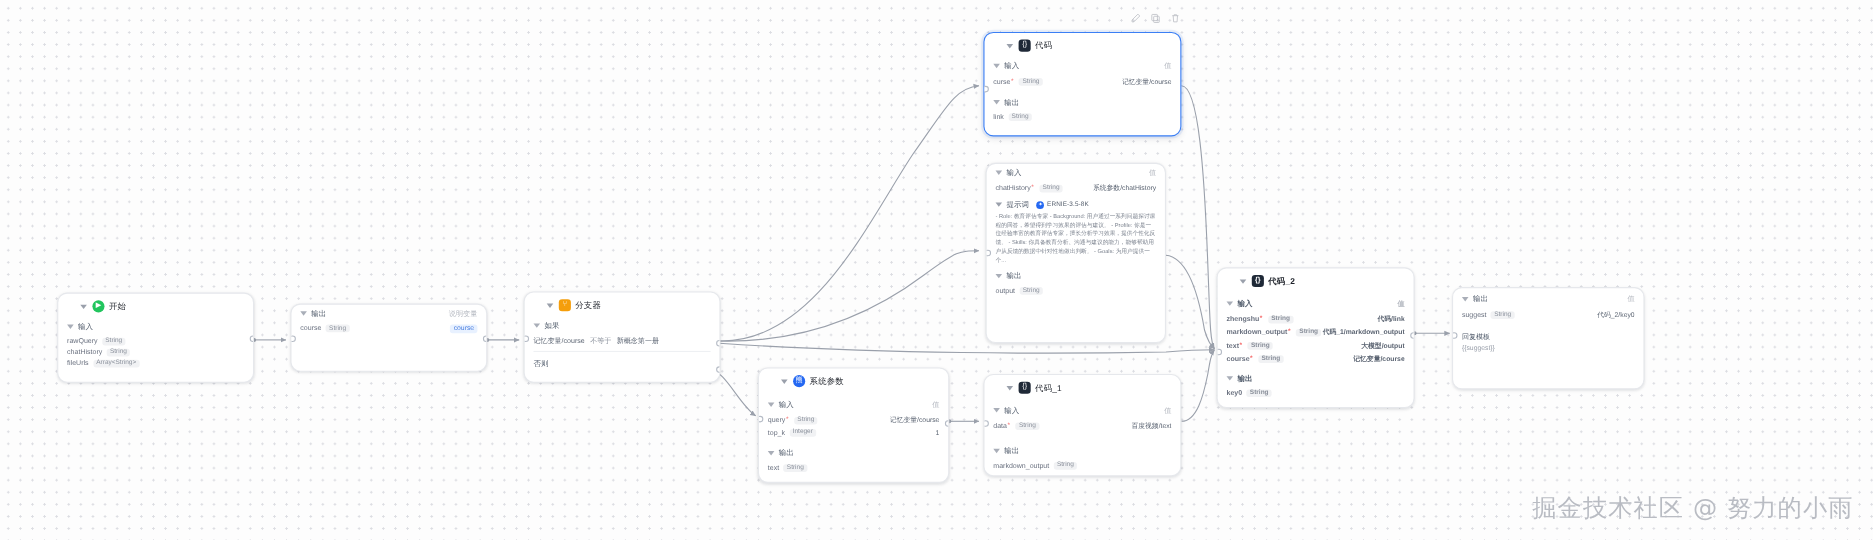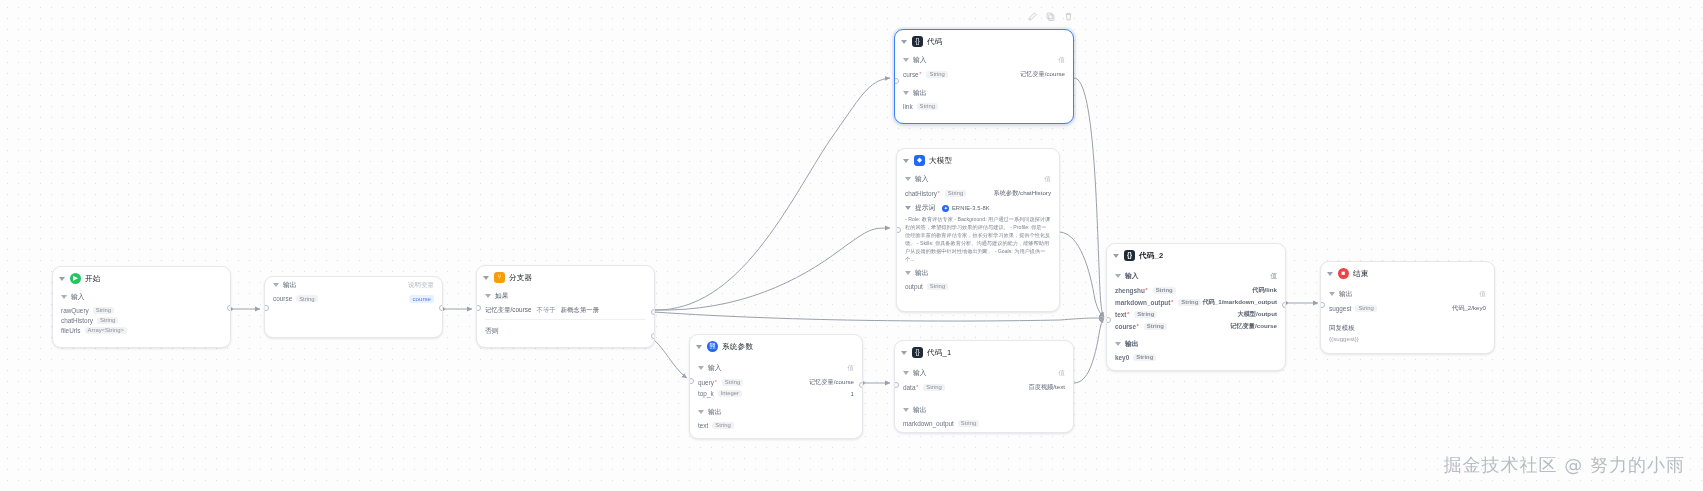--- a/index.html
+++ b/index.html
@@ -28,21 +28,21 @@
     box-shadow:0 1px 3px rgba(16,24,40,.07),0 1px 2px rgba(16,24,40,.04);
     box-sizing:border-box;
     overflow:hidden;
   }
   .node.selected{
     border:1.6px solid #3b7ff5;
     box-shadow:0 0 0 2px rgba(59,127,245,.10),0 2px 6px rgba(16,24,40,.10);
   }
   .node-head{
     display:flex;align-items:center;gap:4px;
-    padding:6px 8px 5px 6px;
+    padding:6px 8px 5px 20px;
   }
   .caret{
     width:0;height:0;
     border-left:3.2px solid transparent;border-right:3.2px solid transparent;
     border-top:4px solid #9aa0ab;
     margin-right:1px;flex:none;
   }
   .nicon{
     width:11px;height:11px;border-radius:3px;flex:none;
     display:flex;align-items:center;justify-content:center;
@@ -118,21 +118,21 @@
   
   #toolbar{
     position:absolute;left:1028px;top:12px;
     display:flex;align-items:center;gap:9px;
   }
   #toolbar .tb{width:9px;height:9px;opacity:.45;cursor:pointer;}
 
   
   #watermark{
     position:absolute;right:18px;bottom:14px;
-    font-size:18px;color:#b9bcc3;letter-spacing:1px;
+    font-size:22px;color:#b9bcc3;letter-spacing:1px;
     white-space:nowrap;
     font-family:"DejaVu Sans",sans-serif;
     margin-left:15px;
   }
 </style>
 </head>
 <body>
 
 <div id="canvas">
 
@@ -279,25 +279,20 @@
       </div>
       <div class="row">
         <span class="pname">link</span>
         <span class="ptype">String</span>
       </div>
     </div>
   </div>
 
   <div class="node" id="n-llm" style="left:896px;top:148px;width:164px;height:164px;">
     <span class="port in" style="top:80px;"></span>
-    <div class="node-head">
-      <span class="caret"></span>
-      <span class="nicon" style="background:#2468f2;">◆</span>
-      <span class="ntitle">大模型</span>
-    </div>
     <div class="sect">
       <div class="sect-hd">
         <span class="caret"></span>
         <span class="sect-title">输入</span>
         <span class="sect-val-hd">值</span>
       </div>
       <div class="row">
         <span class="pname">chatHistory</span>
         <span class="req">*</span>
         <span class="ptype">String</span>
@@ -435,25 +430,20 @@
       </div>
       <div class="row">
         <span class="pname">key0</span>
         <span class="ptype">String</span>
       </div>
     </div>
   </div>
 
   <div class="node" id="n-end" style="left:1320px;top:261px;width:175px;height:93px;">
     <span class="port in" style="top:42px;"></span>
-    <div class="node-head">
-      <span class="caret"></span>
-      <span class="nicon" style="background:#ef4444;border-radius:50%;">■</span>
-      <span class="ntitle">结束</span>
-    </div>
     <div class="sect">
       <div class="sect-hd" style="margin-top:5px;">
         <span class="caret"></span>
         <span class="sect-title">输出</span>
         <span class="sect-val-hd">值</span>
       </div>
       <div class="row">
         <span class="pname">suggest</span>
         <span class="ptype">String</span>
         <span class="pval">代码_2/key0</span>

